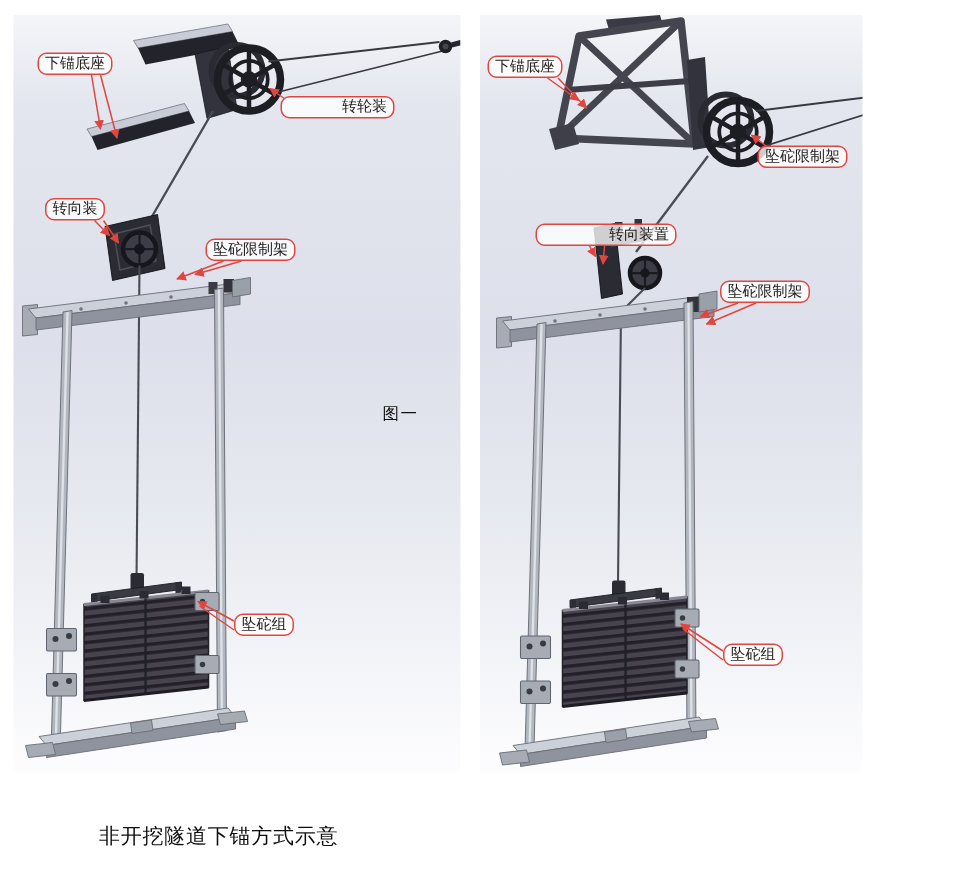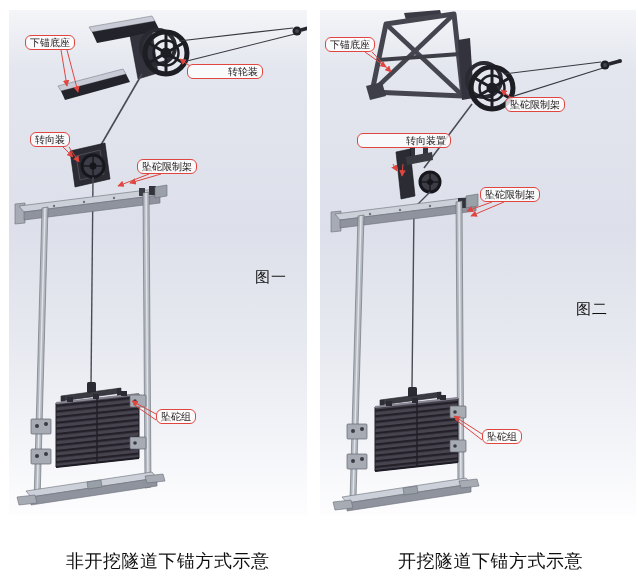--- a/index.html
+++ b/index.html
@@ -1,30 +1,30 @@
 <!DOCTYPE html>
 <html><head>
 <meta charset="utf-8">
 <style>
   html,body{margin:0;padding:0;background:#ffffff;}
-  #page{position:relative;width:638px;height:585px;background:#ffffff;overflow:hidden;
+  #page{position:relative;width:575px;height:585px;background:#ffffff;overflow:hidden;
         font-family:"Liberation Serif", serif;}
   .panel{position:absolute;top:10px;height:505px;overflow:hidden;
          background:linear-gradient(to bottom,#f4f5f8 0px,#e3e6ee 60px,#dde0ea 220px,
                     #e7e9f0 330px,#f3f4f8 430px,#fcfcfe 495px,#fdfdfe 100%);}
   #panel1{left:9px;width:298px;}
   #panel2{left:320px;width:316px;}
   .panel svg{position:absolute;left:0;top:0;}
   .callout{position:absolute;border:1.2px solid #e0463f;border-radius:6px;
            background:rgba(255,255,255,0.78);color:#26201f;font-size:10px;
            line-height:13px;padding:0 4px;white-space:nowrap;
            font-family:"Liberation Serif", serif;z-index:5;}
-  .figtag{position:absolute;color:#101010;font-size:15px;letter-spacing:1px;
+  .figtag{position:absolute;color:#101010;font-size:11px;letter-spacing:1px;
           font-family:Liberation Serif, serif;z-index:4;}
-  .caption{position:absolute;color:#0d0d0d;font-size:18px;letter-spacing:0.5px;
+  .caption{position:absolute;color:#0d0d0d;font-size:14px;letter-spacing:0.5px;
            font-family:Liberation Mono, monospace;z-index:4;}
 </style>
 </head>
 <body>
 
 <div id="page">
 
   <div class="panel" id="panel1">
     <svg width="298" height="505" viewBox="0 0 298 505">
       <defs>
@@ -271,22 +271,21 @@
         <line x1="83" y1="154" x2="82" y2="166" marker-end="url(#arrowR)"></line>
         <line x1="172" y1="192" x2="147" y2="201" marker-end="url(#arrowR)"></line>
         <line x1="184" y1="192" x2="151" y2="206" marker-end="url(#arrowR)"></line>
         <line x1="162" y1="424" x2="134" y2="406" marker-end="url(#arrowR)"></line>
         <line x1="162" y1="430" x2="135" y2="409"></line>
       </g>
     </svg>
 
     <div class="callout" style="left:5px;top:27px;">下锚底座</div>
     <div class="callout" style="left:185px;top:87px;">坠砣限制架</div>
-    <div class="callout" style="left:37px;top:123px;padding-left:48px;">转向装置</div>
+    <div class="callout" style="left:37px;top:139px;padding-left:48px;">转向装置</div>
     <div class="callout" style="left:160px;top:177px;">坠砣限制架</div>
     <div class="callout" style="left:162px;top:419px;">坠砣组</div>
     <div class="figtag" style="left:256px;top:290px;text-align:right;">图二</div>
   </div>
 
   <div class="caption" style="left:66px;top:549px;">非开挖隧道下锚方式示意</div>
-  <div class="caption" style="left:398px;top:549px;">开挖隧道下锚方式示意</div>
 
 </div>
 
 </body></html>

